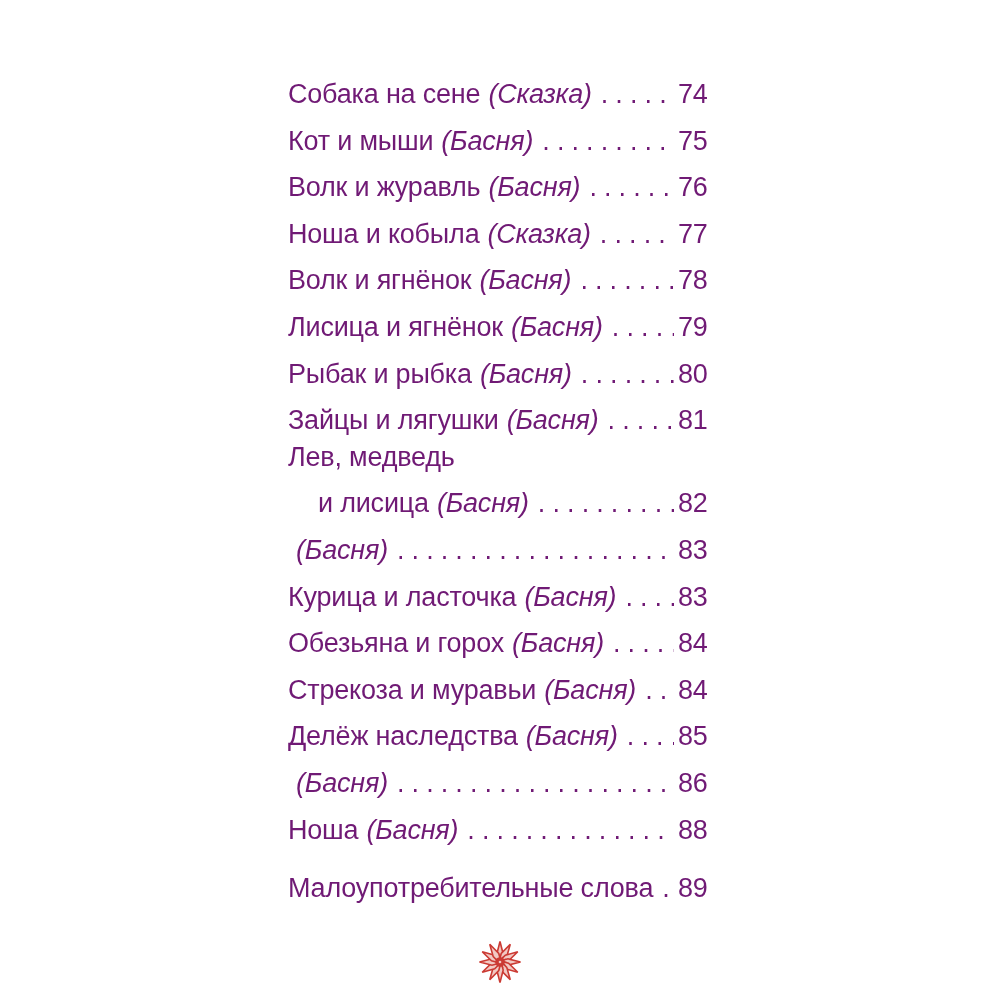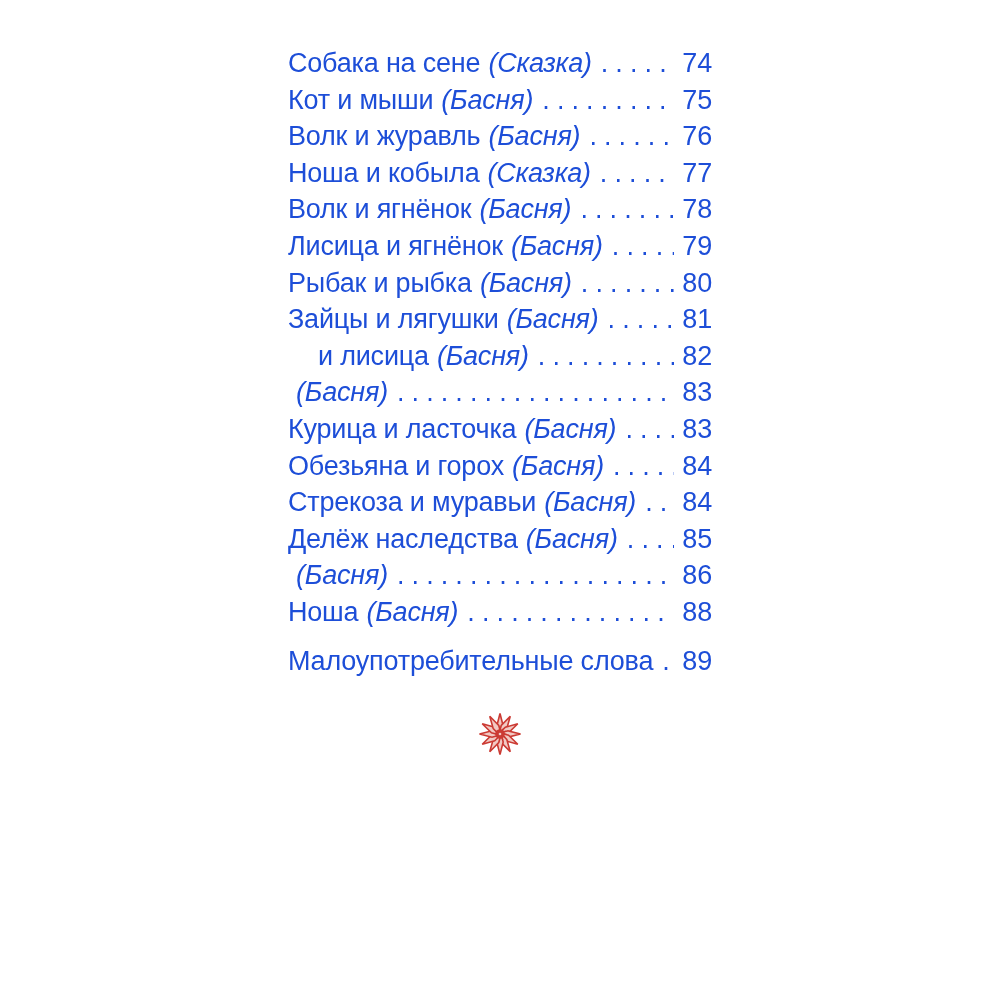--- a/index.html
+++ b/index.html
@@ -9,22 +9,22 @@
   body {
     width: 1000px;
     height: 1000px;
     background: #ffffff;
     font-family: "Liberation Sans", sans-serif;
     overflow: hidden;
   }
   .page-column {
     width: 424px;
     margin: 0 auto;
-    padding-top: 45px;
-    color: #1d4ed8;
+    padding-top: 66px;
+    color: #701a75;
   }
   .toc-row {
     display: flex;
     align-items: baseline;
     font-size: 27px;
     line-height: 36.6px;
     letter-spacing: -0.2px;
     white-space: nowrap;
   }
   .entry-title {
@@ -43,21 +43,21 @@
     min-width: 0;
     overflow: hidden;
     margin: 0 4px 0 9px;
   }
   .leader::after {
     content: ". . . . . . . . . . . . . . . . . . . . . . . . . . . . . . . . . . . . . . . . . . . .";
   }
   .pagenum {
     flex: 0 0 auto;
     min-width: 34px;
-    text-align: right;
+    margin-top: 10px;
   }
   .toc-row.no-leader .leader::after {
     content: none;
   }
   .toc-row.indent {
     padding-left: 30px;
   }
   .toc-row.section-gap {
     margin-top: 12px;
   }
@@ -124,20 +124,26 @@
     <span class="pagenum">80</span>
   </div>
 
   <div class="toc-row">
     <span class="entry-title">Зайцы и лягушки</span>
     <span class="genre">(Басня)</span>
     <span class="leader"></span>
     <span class="pagenum">81</span>
   </div>
 
+  <div class="toc-row no-leader">
+    <span class="entry-title">Лев, медведь</span>
+    <span class="genre"></span>
+    <span class="leader"></span>
+    <span class="pagenum"></span>
+  </div>
 
   <div class="toc-row indent">
     <span class="entry-title">и лисица</span>
     <span class="genre">(Басня)</span>
     <span class="leader"></span>
     <span class="pagenum">82</span>
   </div>
 
   <div class="toc-row">
     <span class="genre">(Басня)</span>

